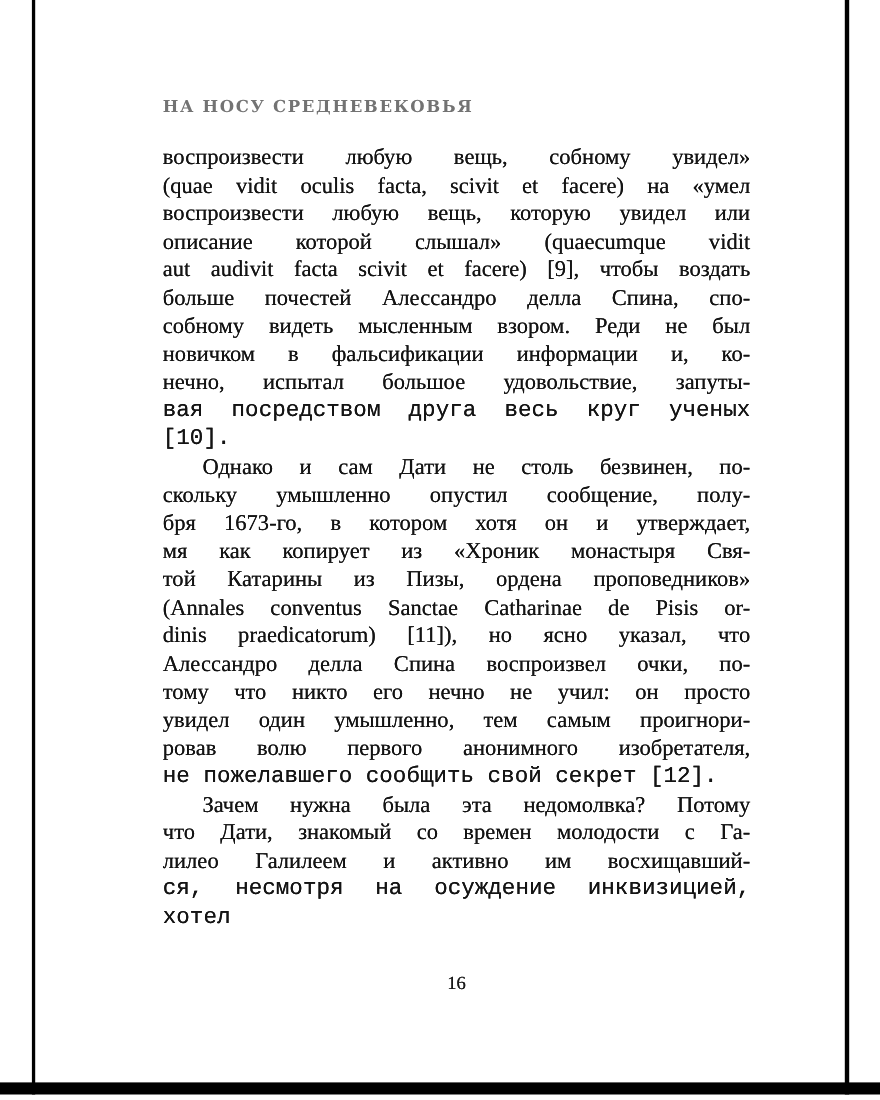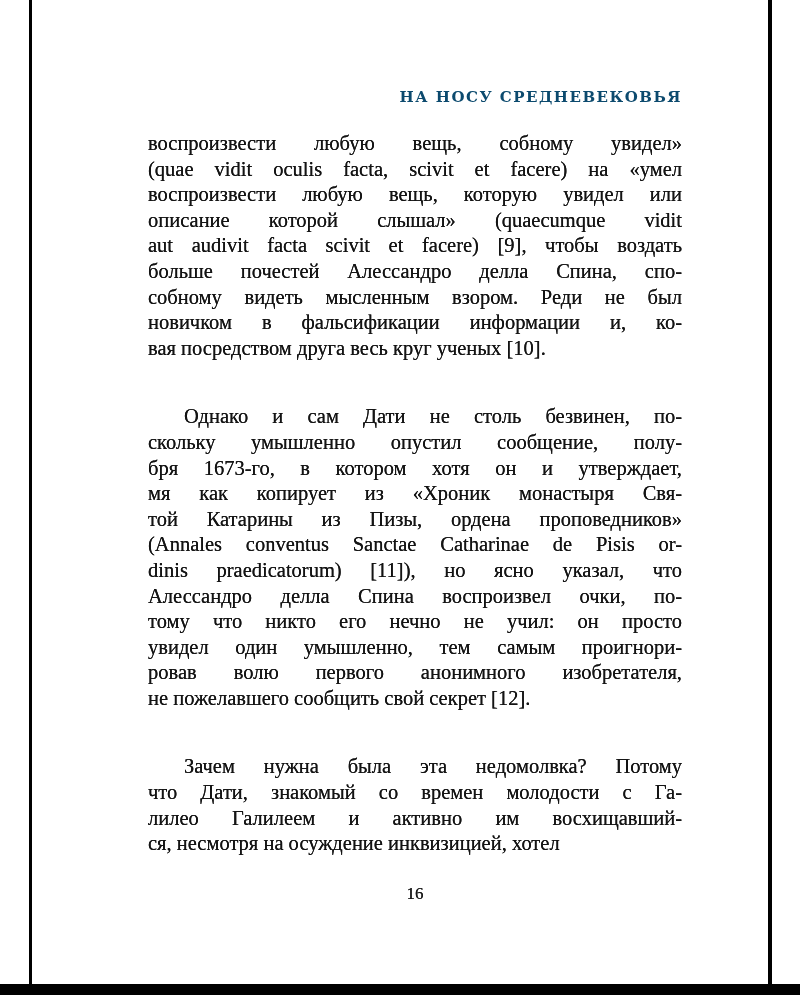--- a/index.html
+++ b/index.html
@@ -13,43 +13,43 @@
     color: #151515;
   }
   .edge { position: absolute; background: #000; }
   .edge-left   { left: 29px;  top: 0;     width: 3px;   height: 995px; }
   .edge-right  { left: 768px; top: 0;     width: 4px;   height: 995px; }
   .edge-bottom { left: 0;     top: 984px; width: 800px; height: 11px; }
 
   .running-head {
     position: absolute;
     left: 148px; width: 534px; top: 88px;
-    text-align: right;
+    text-align: left;
     font-family: "DejaVu Serif", "Liberation Serif", serif;
     font-weight: bold;
     font-size: 15px;
     letter-spacing: 1.5px;
-    color: #0c4a6e;
+    color: #737373;
   }
 
   .text-block {
     position: absolute;
     left: 148px; top: 131px; width: 534px;
     font-size: 20.5px;
     line-height: 25.6px;
     color: #141414;
     text-shadow: 0 0 0.4px currentColor; 
   }
   .paragraph { margin: 0; padding: 0; }
   .line {
     text-align: justify;
     text-align-last: justify;
   }
-  .line.last { text-align-last: left; }
-  .line.indent { text-indent: 36px; margin-top: 43px; }
+  .line.last { text-align-last: left; font-family: Liberation Mono, monospace; }
+  .line.indent { text-indent: 36px; }
 
   .page-number {
     position: absolute;
     left: 148px; width: 534px; top: 884px;
     text-align: center;
     font-size: 17px;
     color: #1a1a1a;
     text-shadow: 0 0 0.3px currentColor;
   }
 </style>
@@ -66,20 +66,21 @@
   <div class="text-block">
       <div class="paragraph">
         <div class="line">воспроизвести любую вещь, собному увидел»</div>
         <div class="line">(quae vidit oculis facta, scivit et facere) на «умел</div>
         <div class="line">воспроизвести любую вещь, которую увидел или</div>
         <div class="line">описание которой слышал» (quaecumque vidit</div>
         <div class="line">aut audivit facta scivit et facere) [9], чтобы воздать</div>
         <div class="line">больше почестей Алессандро делла Спина, спо-</div>
         <div class="line">собному видеть мысленным взором. Реди не был</div>
         <div class="line">новичком в фальсификации информации и, ко-</div>
+        <div class="line">нечно, испытал большое удовольствие, запуты-</div>
         <div class="line last">вая посредством друга весь круг ученых [10].</div>
       </div>
       <div class="paragraph">
         <div class="line indent">Однако и сам Дати не столь безвинен, по-</div>
         <div class="line">скольку умышленно опустил сообщение, полу-</div>
         <div class="line">бря 1673-го, в котором хотя он и утверждает,</div>
         <div class="line">мя как копирует из «Хроник монастыря Свя-</div>
         <div class="line">той Катарины из Пизы, ордена проповедников»</div>
         <div class="line">(Annales conventus Sanctae Catharinae de Pisis or-</div>
         <div class="line">dinis praedicatorum) [11]), но ясно указал, что</div>

